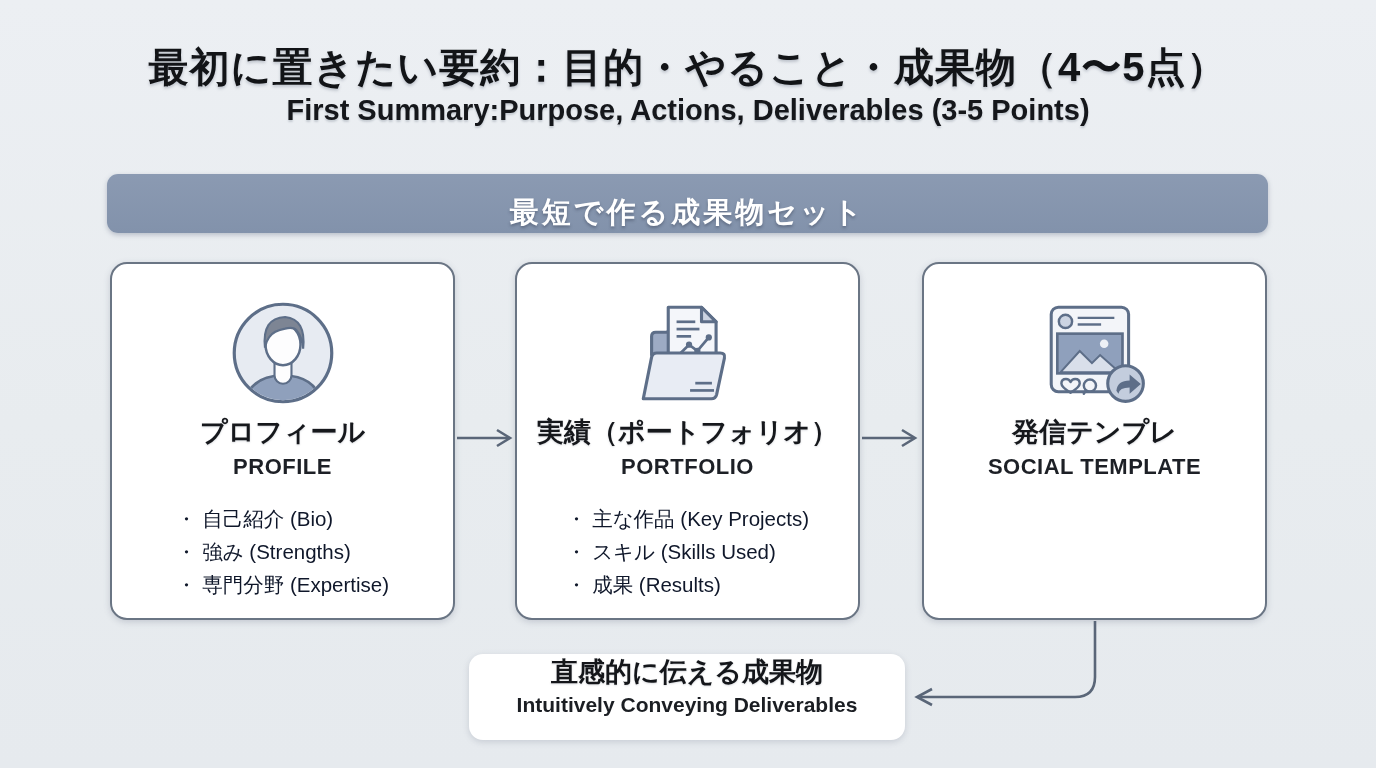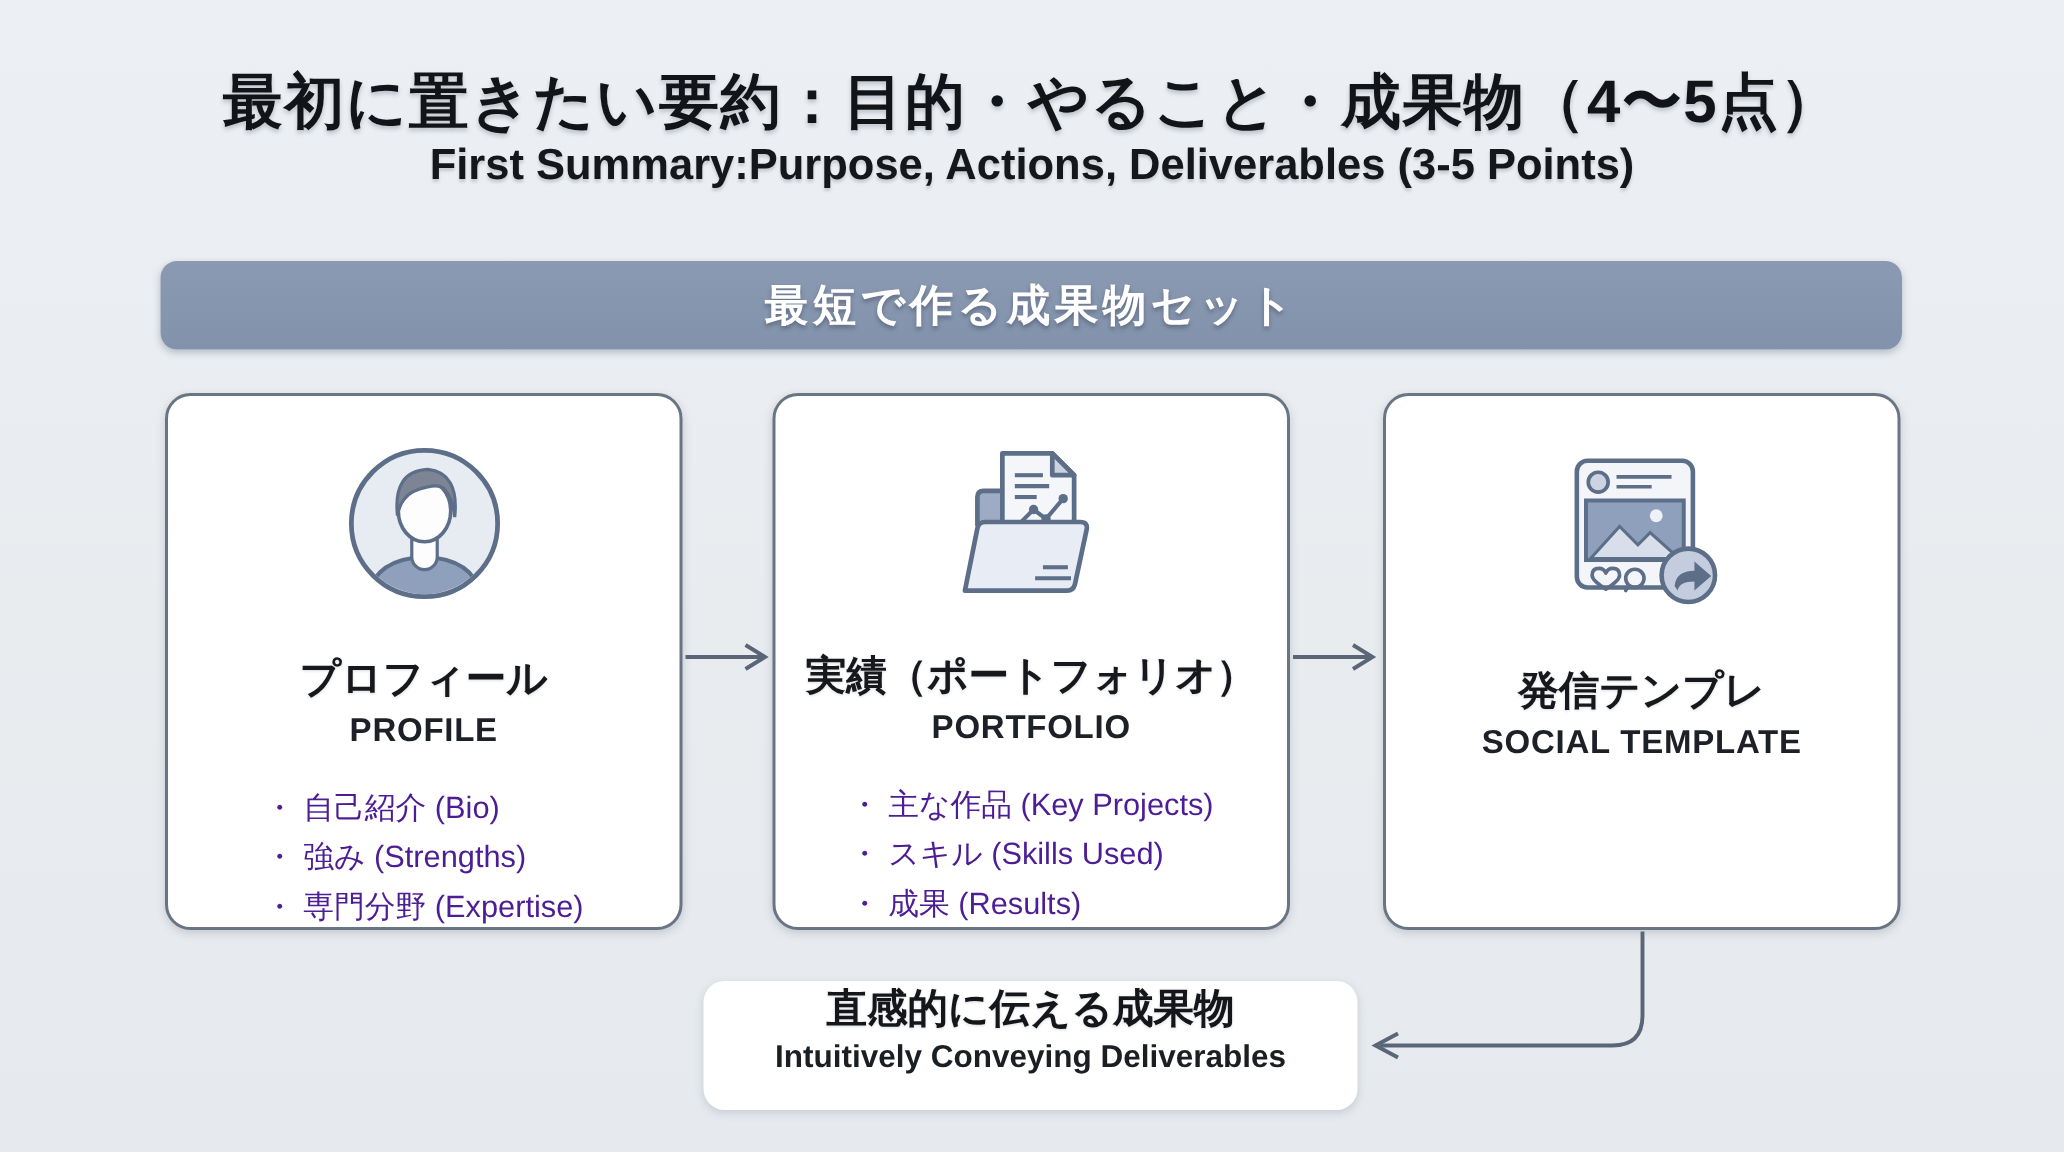--- a/index.html
+++ b/index.html
@@ -39,21 +39,21 @@
     white-space: nowrap;
   }
 
   
   .banner {
     position: absolute;
     left: 107px; top: 174px;
     width: 1161px; height: 59px;
     background: linear-gradient(180deg, #8b9ab2 0%, #8292ab 100%);
     border-radius: 11px;
-    display: flex; align-items: center; justify-content: center;
+    display: flex; align-items: flex-end; justify-content: center;
     box-shadow: 0 2px 5px rgba(90, 100, 125, 0.35);
   }
   .banner-label {
     color: #ffffff;
     font-size: 29px;
     font-weight: 700;
     letter-spacing: 3px;
     text-shadow: 0 2px 3px rgba(50, 60, 80, 0.45);
     white-space: nowrap;
   }
@@ -73,21 +73,21 @@
   }
   .card-1 { left: 110px; }
   .card-2 { left: 515px; }
   .card-3 { left: 922px; }
 
   .card-icon {
     height: 114px;
     display: flex; align-items: center; justify-content: center;
   }
   .card-title-ja {
-    margin-top: 32px;
+    margin-top: 4px;
     font-size: 27px;
     font-weight: 800;
     color: #16181c;
     text-shadow: 0 1px 2px rgba(70, 80, 100, 0.2);
     white-space: nowrap;
   }
   .card-title-en {
     margin-top: 4px;
     font-size: 22px;
     font-weight: 600;
@@ -95,21 +95,21 @@
     letter-spacing: 0.5px;
     white-space: nowrap;
   }
   .card-bullets {
     margin-top: 22px;
     display: inline-block;
     text-align: left;
     font-size: 20.5px;
     font-weight: 500;
     line-height: 33px;
-    color: #4c1d95;
+    color: #0f172a;
   }
   .bullet::before { content: "・ "; }
 
   
   .result-box {
     position: absolute;
     left: 469px; top: 654px;
     width: 436px; height: 86px;
     background: #ffffff;
     border-radius: 14px;

